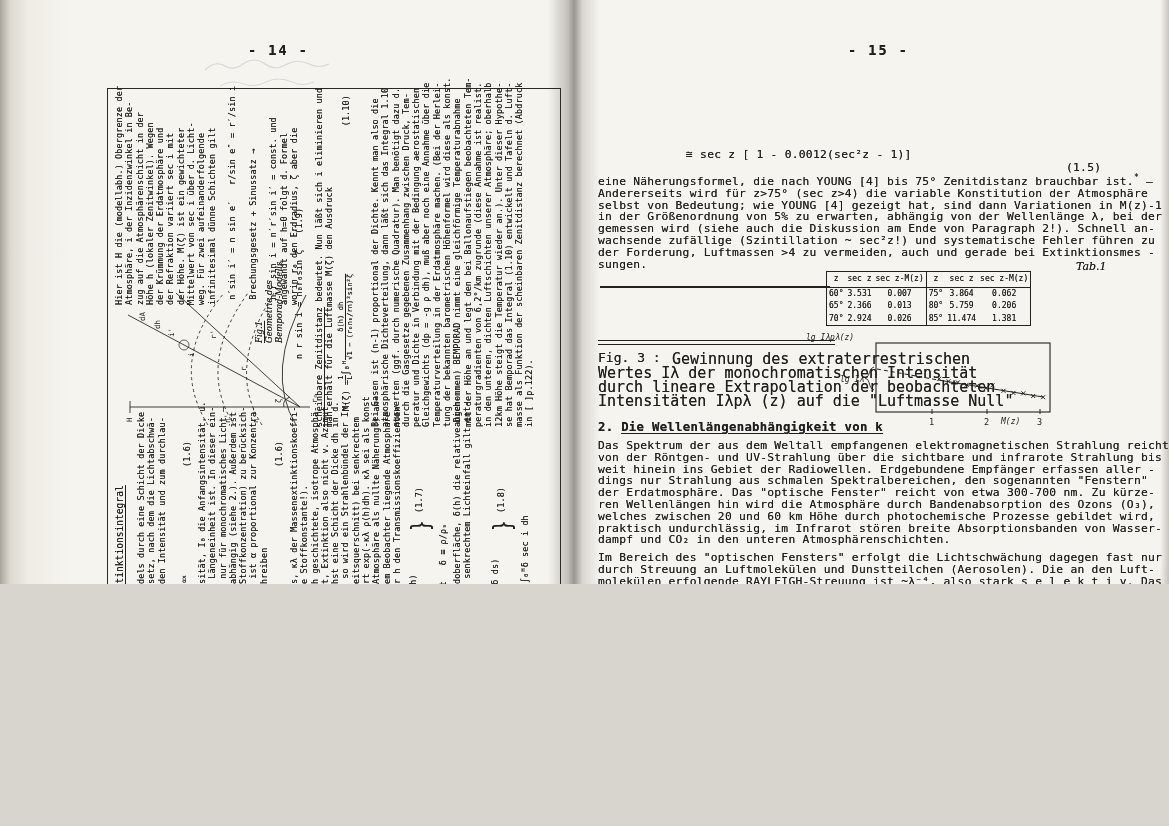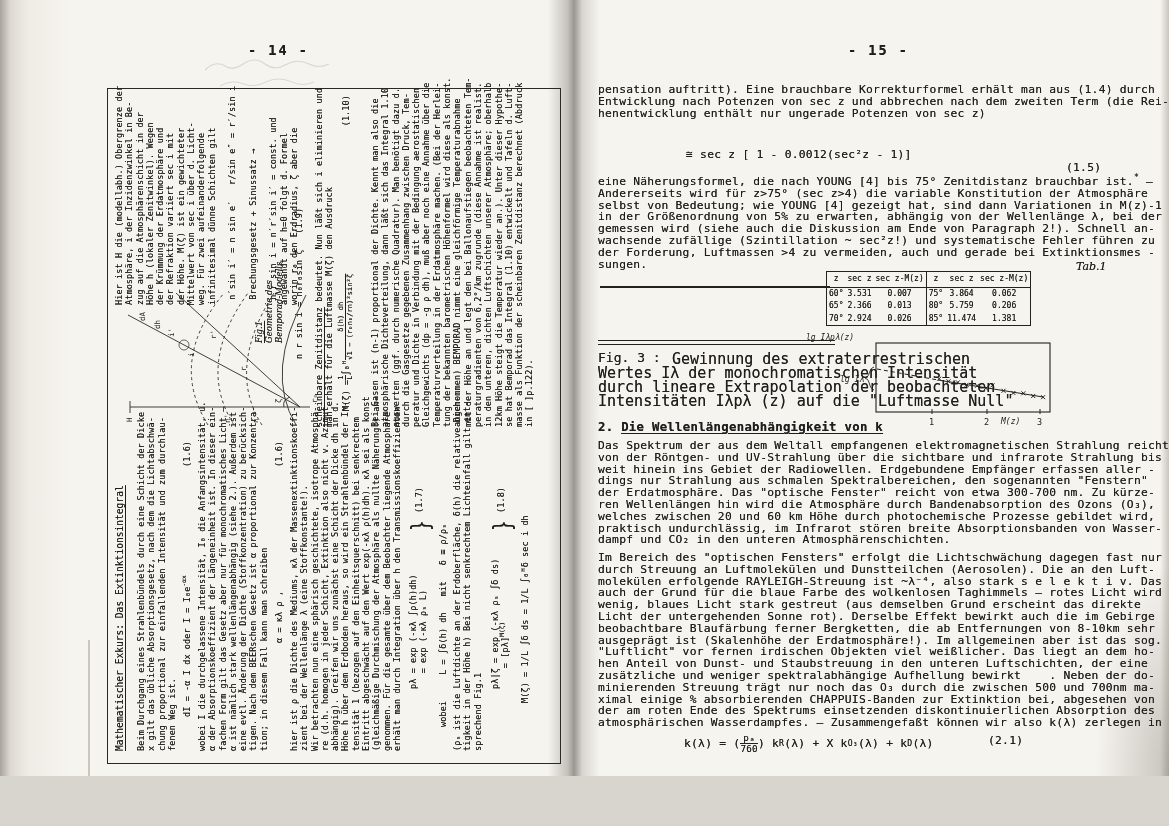--- a/index.html
+++ b/index.html
@@ -1,16 +1,16 @@
 <!DOCTYPE html>
 <html><head>
 <meta charset="utf-8">
 <style>
   html,body{margin:0;padding:0;background:#d8d5cf;}
-  .scan{position:relative;width:1169px;height:776px;background:#f6f4ef;overflow:hidden;
+  .scan{position:relative;width:1169px;height:584px;background:#f6f4ef;overflow:hidden;
         font-family:"DejaVu Sans Mono",monospace;color:#1f1e1c;}
   .abs{position:absolute;}
   .pre{white-space:pre;}
   .tw{text-shadow:0 0 .5px rgba(30,28,25,.75);}
   
   .t15{font-size:11.3px;line-height:11.8px;letter-spacing:.25px;}
   .small15{font-size:8.6px;line-height:12.8px;}
   .cap15{font-size:15px;line-height:14px;}
   
   .t14{font-size:8.5px;line-height:10.3px;letter-spacing:.1px;}
@@ -211,23 +211,20 @@
 in den unteren, dichten Luftschichten unserer Atmosphäre; oberhalb
 12km Höhe steigt die Temperatur wieder an.). Unter dieser Hypothe-
 se hat Bemporad das Integral (1.10) entwickelt und Tafeln d. Luft-
 masse als Funktion der scheinbaren Zenitdistanz berechnet (Abdruck
 in [ ]p.122).</div>
     </div>
   </div>
 
   <div class="abs pgnum tw" style="left:848px;top:42px">-  15  -</div>
 
-  <div class="abs t15 pre tw" style="left:598px;top:84px">pensation auftritt). Eine brauchbare Korrekturformel erhält man aus (1.4) durch
-Entwicklung nach Potenzen von sec z und abbrechen nach dem zweiten Term (die Rei-
-henentwicklung enthält nur ungerade Potenzen von sec z)</div>
 
   <div class="abs t15 pre tw" style="left:686px;top:149px">≅ sec z [ 1 - 0.0012(sec²z - 1)]</div>
   <div class="abs t15 tw" style="left:1066px;top:162px">(1.5)</div>
 
   <div class="abs t15 pre tw" style="left:598px;top:176px"><span>eine Näherungsformel, die nach YOUNG [4] bis 75° Zenitdistanz brauchbar ist.</span><sup class="eqsup">*</sup><span> —
 Andererseits wird für z&gt;75° (sec z&gt;4) die variable Konstitution der Atmosphäre
 selbst von Bedeutung; wie YOUNG [4] gezeigt hat, sind dann Variationen in M(z)-1
 in der Größenordnung von 5% zu erwarten, abhängig von der Wellenlänge λ, bei der
 gemessen wird (siehe auch die Diskussion am Ende von Paragraph 2!). Schnell an-
 wachsende zufällige (Szintillation ~ sec²z!) und systematische Fehler führen zu

